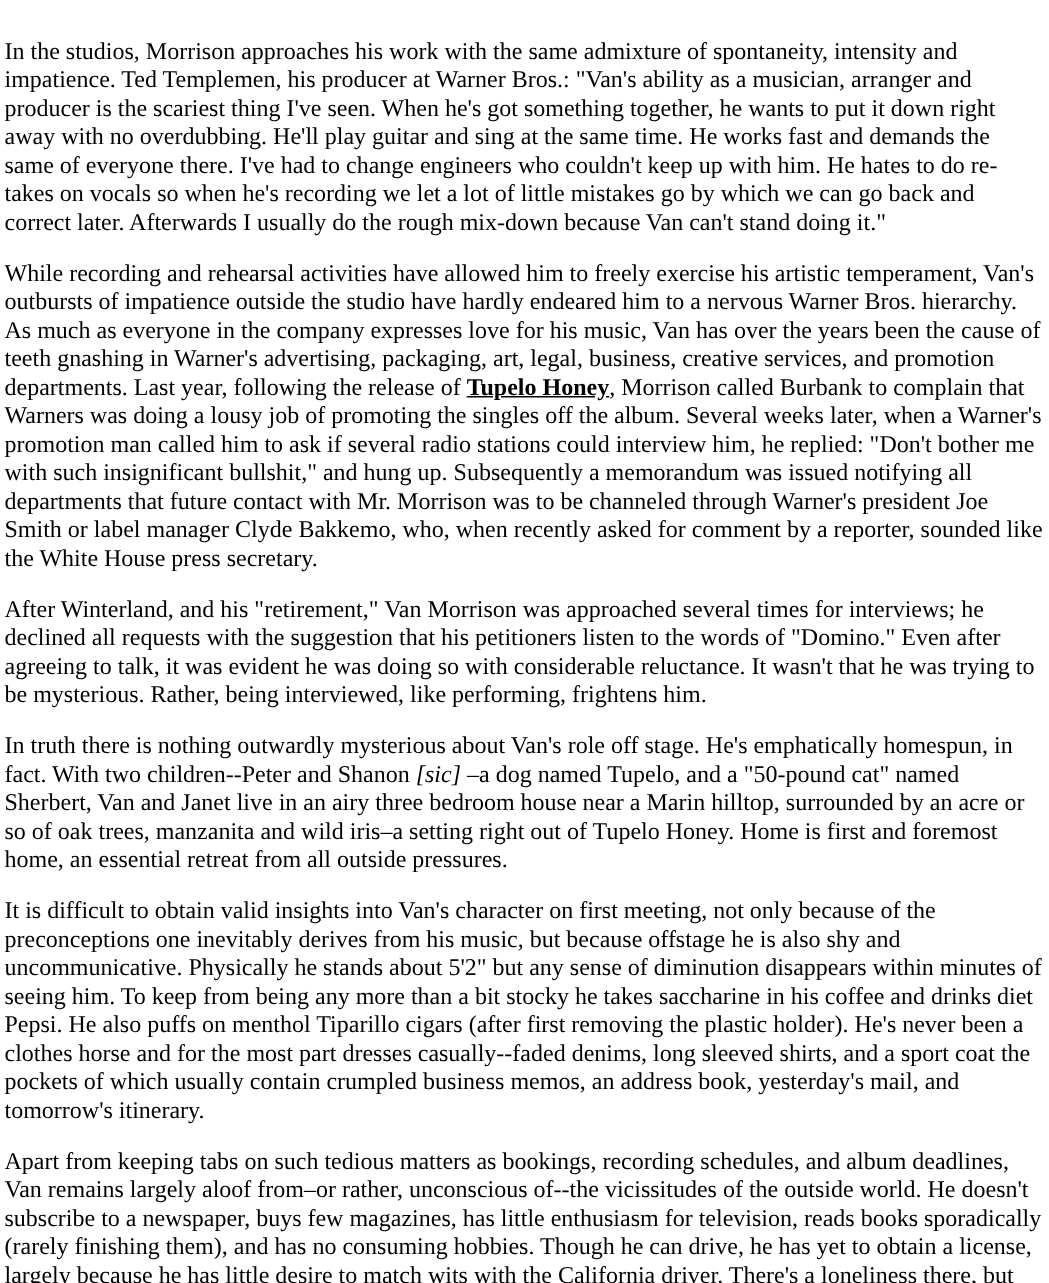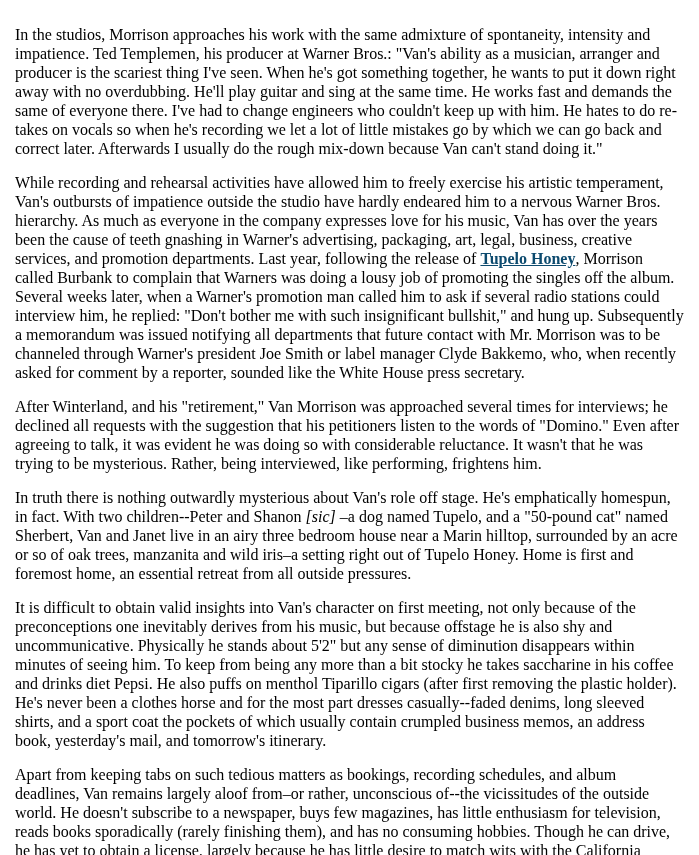--- a/index.html
+++ b/index.html
@@ -7,25 +7,25 @@
     color: #000000;
   }
   body {
     width: 693px;
     margin: 10px 3px 8px 3px;
     font-family: "Liberation Serif", serif;
     font-size: 16px;
     line-height: 19px;
   }
   .para {
-    margin: 15px 12px;
+    margin: 15px 0;
     text-align: left;
   }
   .album-link {
-    color: #0c4a6e;
+    color: #000000;
     font-weight: bold;
     text-decoration: underline;
     cursor: pointer;
   }
   em {
     font-style: italic;
     text-align: center;
   }
 </style>
 </head>

